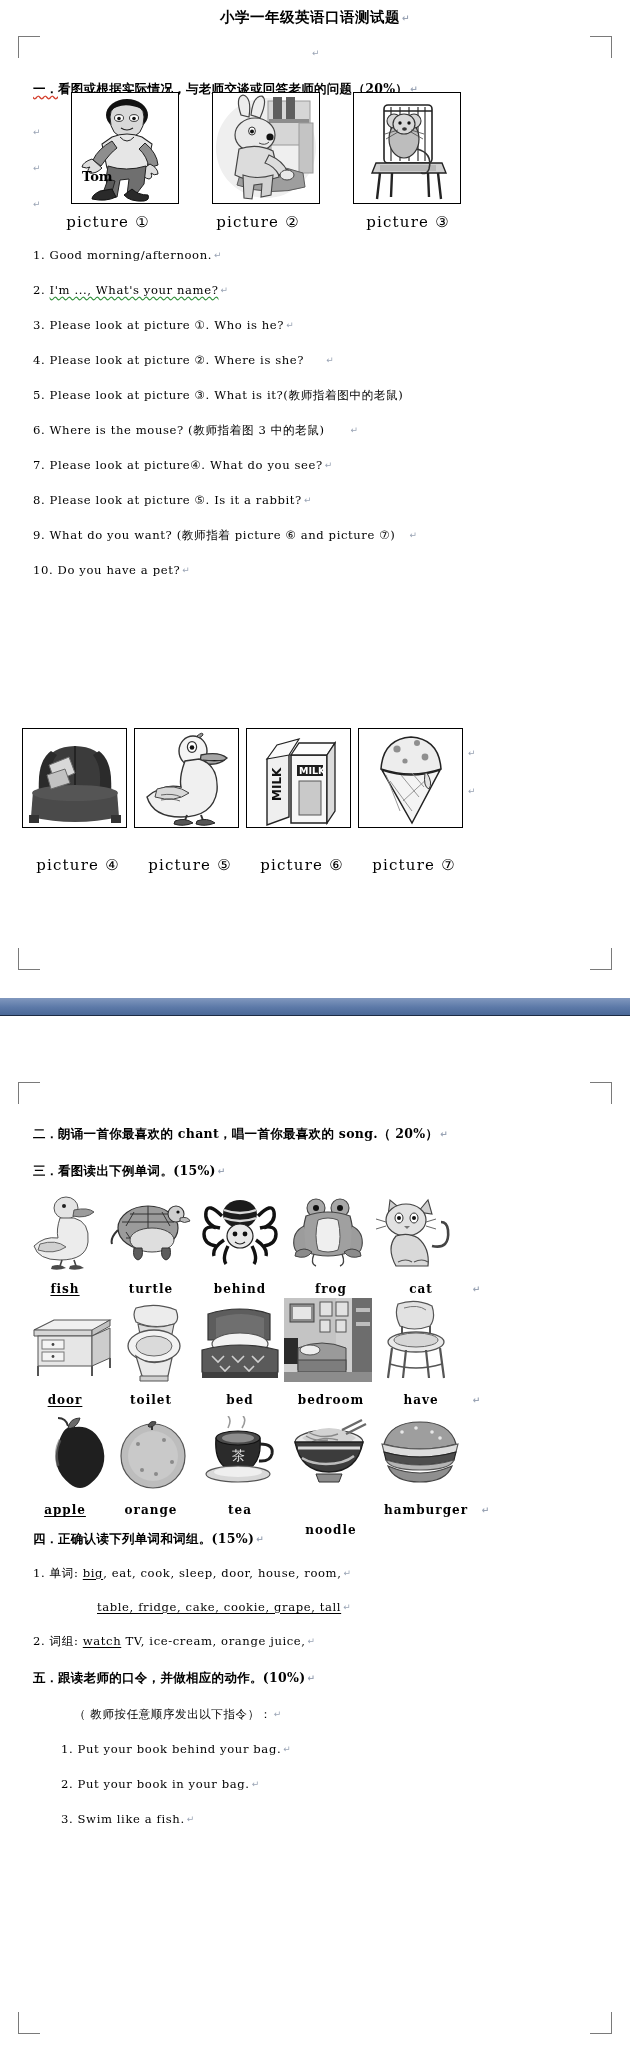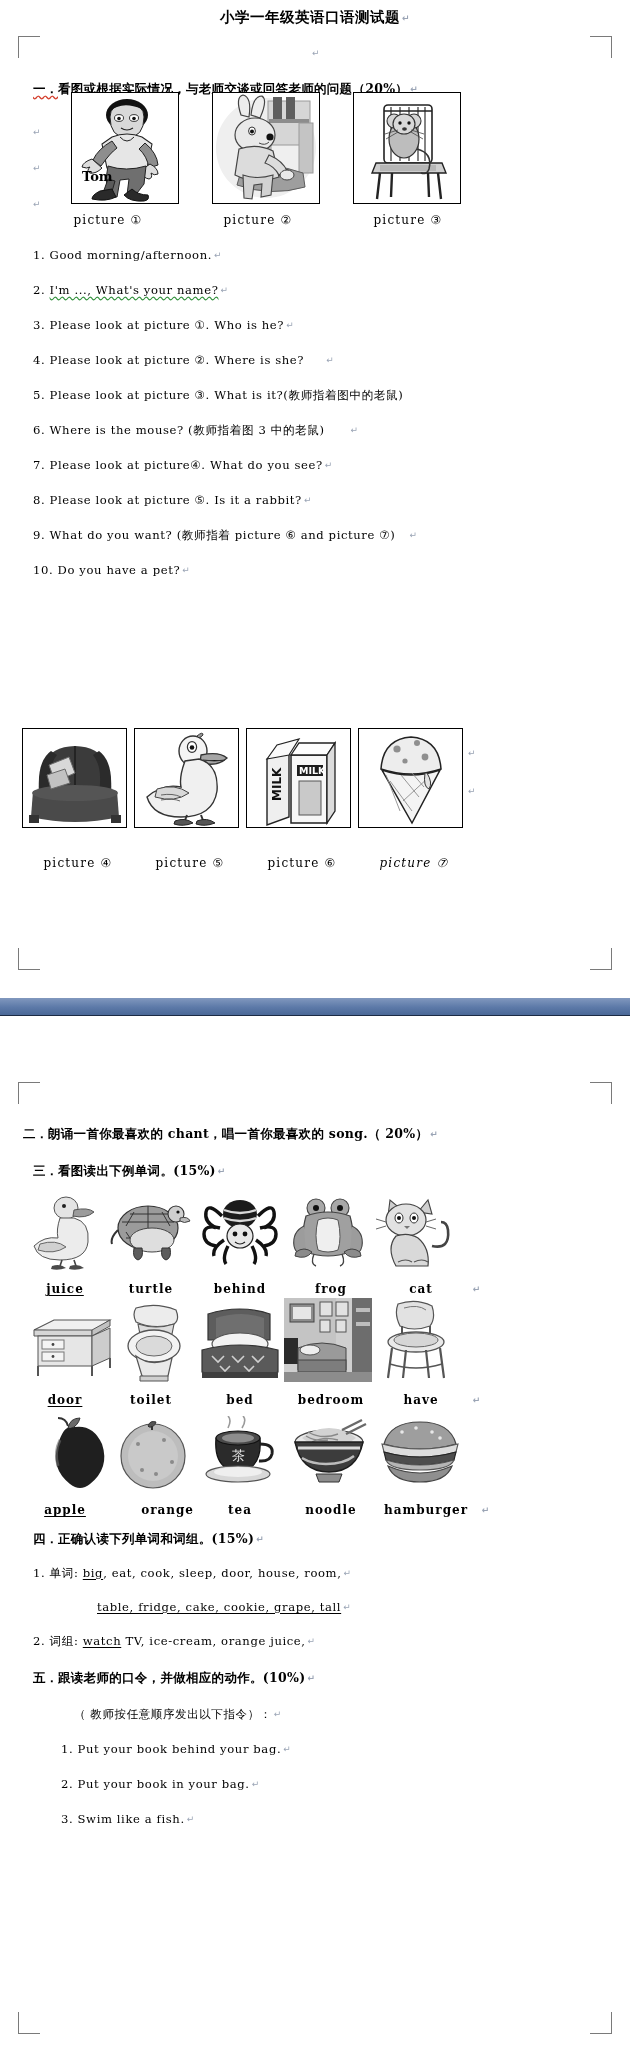--- a/index.html
+++ b/index.html
@@ -79,21 +79,21 @@
     position: absolute;
     font-family: "DejaVu Serif", "Liberation Serif", serif;
     font-size: 11.6px;
     letter-spacing: 0.6px;
     white-space: nowrap;
   }
   .caption-row {
     position: absolute;
     display: flex;
     font-family: "DejaVu Serif", "Liberation Serif", serif;
-    font-size: 12px;
+    font-size: 15px;
     letter-spacing: 1.2px;
   }
   .caption-row > div { text-align: center; }
   .word-row {
     position: absolute;
     display: flex;
     font-family: "DejaVu Serif", "Liberation Serif", serif;
     font-size: 12px;
     font-weight: bold;
     letter-spacing: 1px;
@@ -356,36 +356,36 @@
     </svg>
   </div>
 
   <div class="marker-left" style="left:468px; top:748px;">↵</div>
   <div class="marker-left" style="left:468px; top:786px;">↵</div>
 
   <div class="caption-row" style="left:22px; top:856px; width:460px;">
     <div style="width:112px;"><span>picture</span> <span>④</span></div>
     <div style="width:112px;"><span>picture</span> <span>⑤</span></div>
     <div style="width:112px;"><span>picture</span> <span>⑥</span></div>
-    <div style="width:112px;font-style:italic;"><span>picture</span> <span>⑦</span></div>
+    <div style="width:112px;"><span>picture</span> <span>⑦</span></div>
   </div>
 </div>
 
 <div class="page-sep">
   <div class="sep-band"></div>
 </div>
 
 <div class="page page2">
 
   <div class="corner c-tl" style="left:18px; top:34px;"></div>
   <div class="corner c-tr" style="right:18px; top:34px;"></div>
   <div class="corner c-bl" style="left:18px; bottom:14px;"></div>
   <div class="corner c-br" style="right:18px; bottom:14px;"></div>
 
-  <div class="sec-head" style="left:23px; top:78px;">
+  <div class="sec-head" style="left:33px; top:78px;">
     <span>二．</span><span class="cn">朗诵一首你最喜欢的 chant，唱一首你最喜欢的 song.（ 20%）</span><span class="pilcrow">↵</span>
   </div>
 
   <div class="sec-head" style="left:33px; top:115px;">
     <span>三．</span><span class="cn">看图读出下例单词。(15%)</span><span class="pilcrow">↵</span>
   </div>
 
   <div class="thumb" style="left:30px; top:148px; width:80px; height:76px;">
     <svg width="80" height="76" viewBox="0 0 80 76">
       <ellipse cx="36" cy="12" rx="12" ry="11" fill="#e4e4e4" stroke="#555" stroke-width="1"></ellipse>
@@ -454,21 +454,21 @@
       <circle cx="40" cy="22" r="2" fill="#111"></circle>
       <path d="M30 30 l3 3 3 -3z" fill="#777"></path>
       <path d="M12 26 l-10 -3 M12 30 l-10 3 M52 26 l10 -3 M52 30 l10 3" stroke="#555" stroke-width="0.9"></path>
       <path d="M22 40 q12 -4 22 2 q12 10 10 28 l-32 0 q-10 -18 0 -30z" fill="#d9d9d9" stroke="#444" stroke-width="1.2"></path>
       <path d="M58 50 q18 4 16 -16 q-1 -8 -7 -8" stroke="#444" stroke-width="2.6" fill="none"></path>
       <path d="M24 66 q8 -4 14 0 M40 66 q8 -4 14 0" stroke="#555" stroke-width="1.1" fill="none"></path>
     </svg>
   </div>
 
   <div class="word-row" style="left:22px; top:234px; width:470px;">
-    <div style="width:86px;"><span class="wavy-green u">juice</span></div>
+    <div style="width:86px;"><span class="wavy-green u">fish</span></div>
     <div style="width:86px;"><span>turtle</span></div>
     <div style="width:92px;"><span>behind</span></div>
     <div style="width:90px;"><span>frog</span></div>
     <div style="width:90px;"><span>cat</span></div>
     <div style="width:20px;"><span class="pilcrow">↵</span></div>
   </div>
 
   <div class="thumb" style="left:28px; top:258px; width:84px; height:76px;">
     <svg width="84" height="76" viewBox="0 0 84 76">
       <path d="M6 24 l20 -10 56 0 -18 12z" fill="#f0f0f0" stroke="#555" stroke-width="1.1"></path>
@@ -599,23 +599,23 @@
       <circle cx="64" cy="22" r="1.8" fill="#e8e8e8"></circle>
       <path d="M6 28 q38 10 76 0 l-2 8 q-36 10 -72 0z" fill="#dcdcdc" stroke="#555" stroke-width="1.1"></path>
       <path d="M8 36 q36 10 72 0 l-2 8 q-34 10 -68 0z" fill="#4d4d4d" stroke="#222" stroke-width="1.1"></path>
       <path d="M10 44 q34 10 68 0 q-4 10 -34 10 q-30 0 -34 -10z" fill="#b5b5b5" stroke="#555" stroke-width="1.1"></path>
       <path d="M12 50 q32 14 64 0 q-6 16 -32 16 q-26 0 -32 -16z" fill="#8f8f8f" stroke="#444" stroke-width="1.2"></path>
     </svg>
   </div>
 
   <div class="word-row" style="left:22px; top:455px; width:480px;">
     <div style="width:86px;"><span class="wavy-green u">apple</span></div>
-    <div style="width:86px;text-align:right;"><span>orange</span></div>
+    <div style="width:86px;"><span>orange</span></div>
     <div style="width:92px;"><span>tea</span></div>
-    <div style="width:90px;"><span>noodle</span></div>
+    <div style="width:90px;margin-top:20px;"><span>noodle</span></div>
     <div style="width:100px;"><span>hamburger</span></div>
     <div style="width:18px;"><span class="pilcrow">↵</span></div>
   </div>
 
   <div class="sec-head" style="left:33px; top:483px;">
     <span>四．</span><span class="cn">正确认读下列单词和词组。(15%)</span><span class="pilcrow">↵</span>
   </div>
 
   <div class="sub-line" style="left:33px; top:518px;">
     <span>1.</span>

